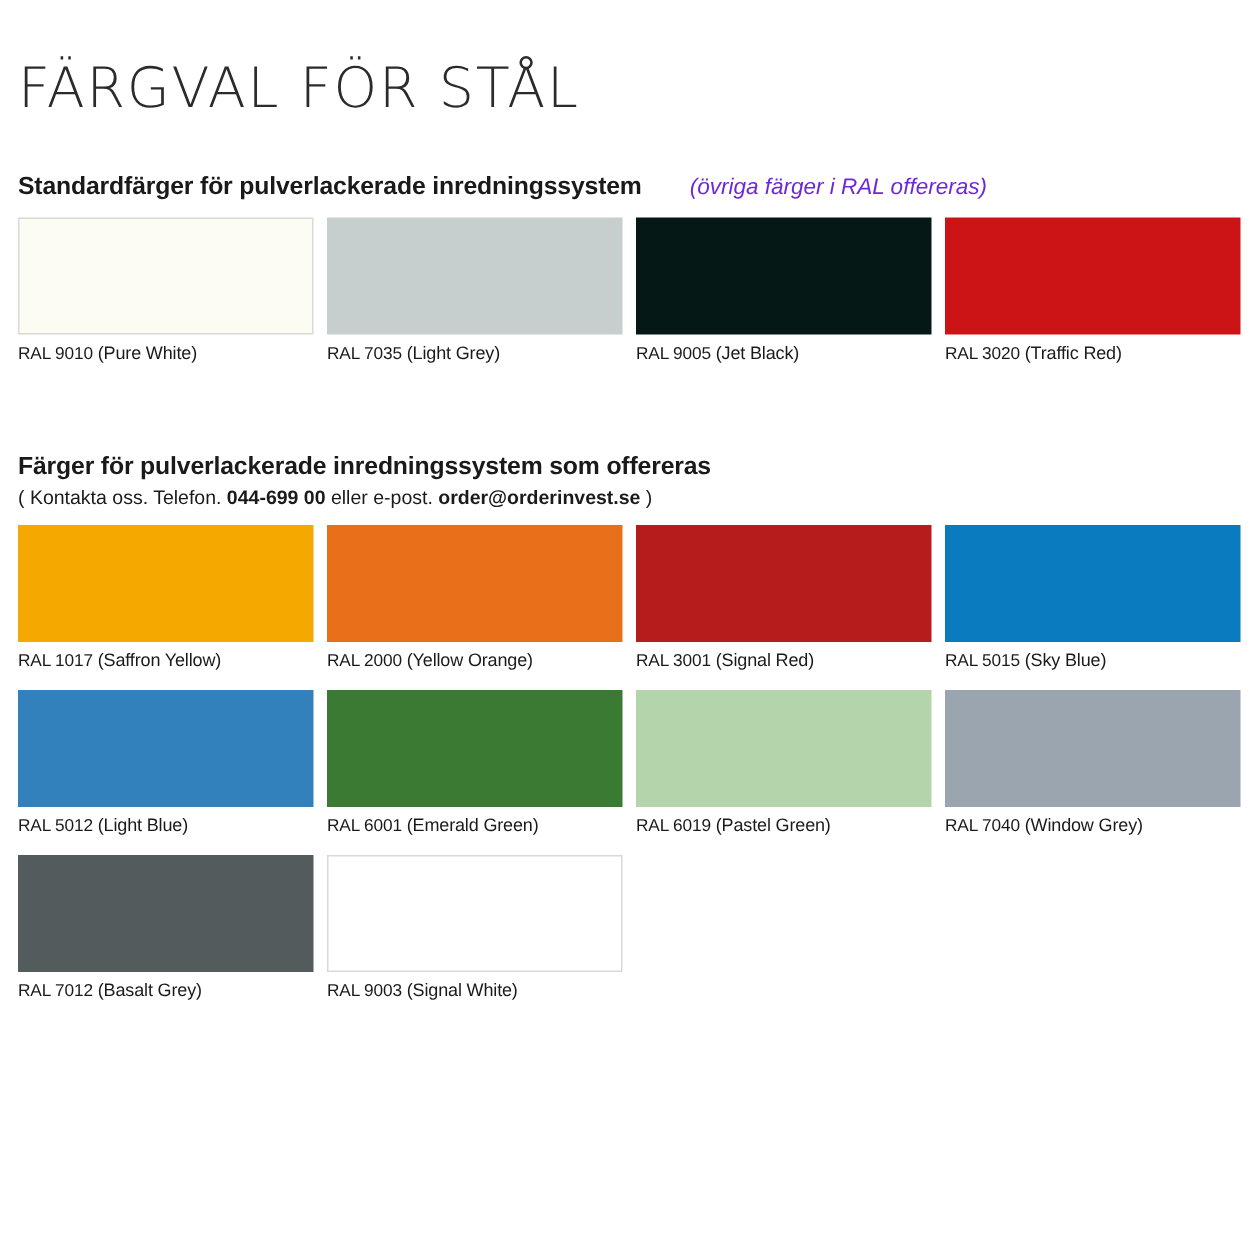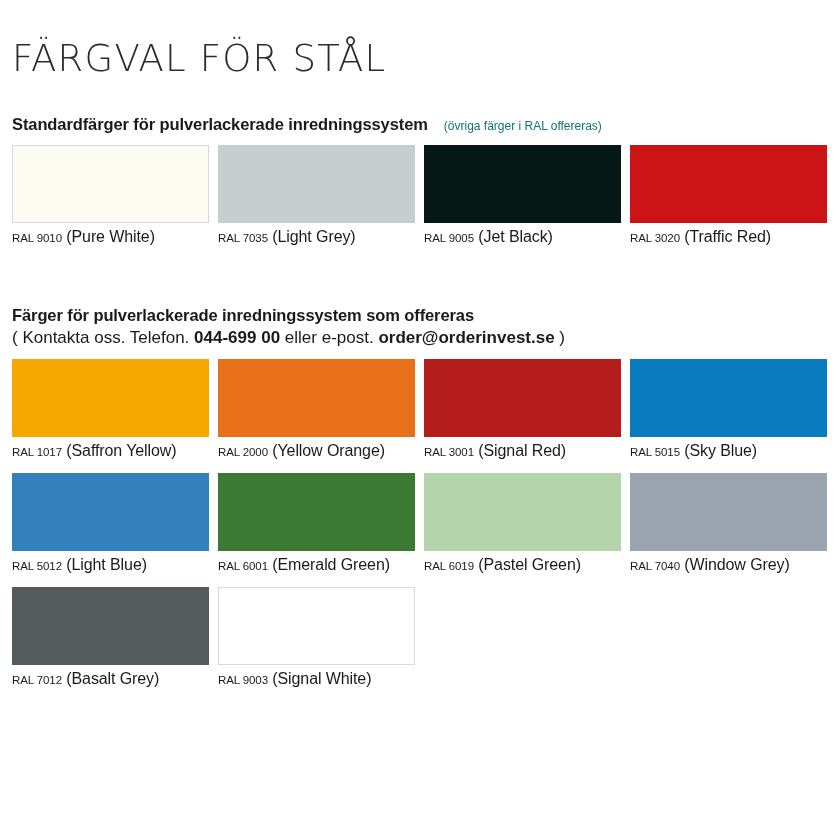--- a/index.html
+++ b/index.html
@@ -34,41 +34,42 @@
   }
   .section {
     margin-top: 0;
   }
   .section-1 { padding-top: 38px; }
   .section-2 { padding-top: 47px; }
 
   .section-head {
     display: flex;
     align-items: baseline;
-    gap: 16px;
+    gap: 32px;
     margin-bottom: 0;
   }
   .section-title {
     font-family: "Liberation Sans", sans-serif;
     font-weight: bold;
     font-size: 16.5px;
     color: #1a1a1a;
     letter-spacing: -0.1px;
     white-space: nowrap;
   }
   .section-note {
     font-family: "Liberation Sans", sans-serif;
     font-weight: normal;
-    font-size: 12px;
-    color: #0f766e;
+    font-size: 15px;
+    color: #6d28d9;
     white-space: nowrap;
+    font-style: italic;
   }
   .section-sub {
     font-family: "Liberation Sans", sans-serif;
-    font-size: 17px;
+    font-size: 13px;
     color: #1a1a1a;
     margin-top: 3px;
     white-space: nowrap;
   }
   .section-sub .strong { font-weight: bold; }
 
   .swatch-grid {
     display: grid;
     grid-template-columns: repeat(4, 197px);
     column-gap: 9px;
@@ -89,21 +90,21 @@
   .swatch-label {
     font-family: "Liberation Sans", sans-serif;
     font-size: 11.5px;
     color: #1a1a1a;
     padding-top: 5px;
     padding-bottom: 13px;
     white-space: nowrap;
     letter-spacing: -0.1px;
   }
   .swatch-label .ral { font-weight: normal; }
-  .swatch-label .name { font-size: 16px; }
+  .swatch-label .name { font-size: 12px; }
 </style>
 </head>
 <body>
 
 <div class="page">
 
   <h1 class="page-title">FÄRGVAL FÖR STÅL</h1>
 
   <div class="section section-1">
     <div class="section-head">

